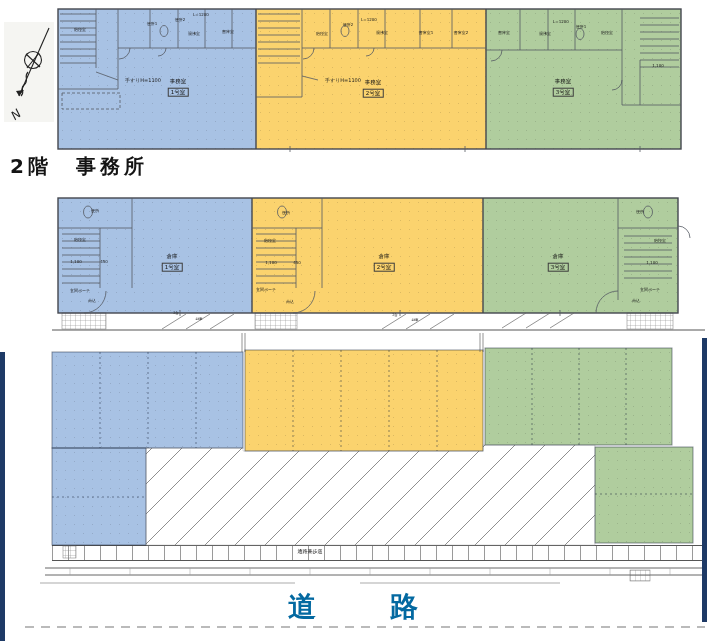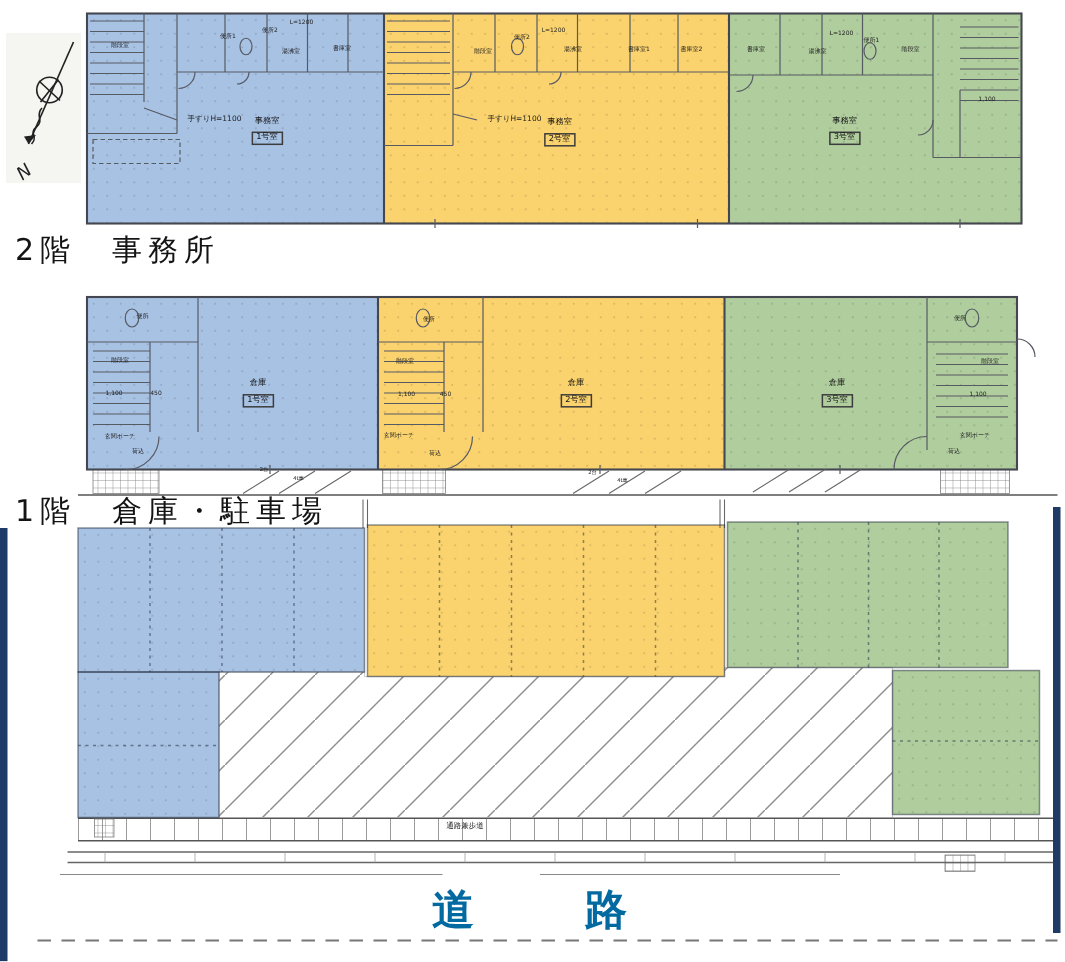--- a/index.html
+++ b/index.html
@@ -14,21 +14,21 @@
   .slabel{
     position:absolute;transform:translate(-50%,-50%);
     white-space:nowrap;color:#1c1c1c;line-height:1;letter-spacing:0;
   }
   .slabel.boxed,.unit-label.boxed{border:1px solid #3c3c3c;padding:0px 2px;}
   .unit-label{
     position:absolute;transform:translate(-50%,-50%);font-size:5.5px;
     white-space:nowrap;color:#111;line-height:1.2;z-index:8;
   }
   .floor-label{
-    position:absolute;font-size:20px;font-weight:400;color:#141414;
+    position:absolute;font-size:20px;font-weight:700;color:#141414;
     letter-spacing:4px;white-space:nowrap;z-index:9;
   }
   .road-label{
     position:absolute;font-size:28px;font-weight:700;color:#0369a1;
     letter-spacing:6px;white-space:nowrap;z-index:9;
   }
   .navy-bar{position:absolute;z-index:10;}
   #sidewalk{
     position:absolute;left:52px;top:545px;width:653px;height:14px;z-index:3;
     border-top:1px solid #555;border-bottom:1px solid #555;
@@ -203,21 +203,20 @@
   <div class="unit-label" style="left:563px;top:81px">事務室</div>
   <div class="unit-label boxed" style="left:563px;top:92px">3号室</div>
   <div class="unit-label" style="left:172px;top:256px">倉庫</div>
   <div class="unit-label boxed" style="left:172px;top:267px">1号室</div>
   <div class="unit-label" style="left:384px;top:256px">倉庫</div>
   <div class="unit-label boxed" style="left:384px;top:267px">2号室</div>
   <div class="unit-label" style="left:558px;top:256px">倉庫</div>
   <div class="unit-label boxed" style="left:558px;top:267px">3号室</div>
 
   <div class="floor-label" style="left:10px;top:153px">2階　事務所</div>
-  <div class="floor-label" style="left:10px;top:327px">1階　倉庫・駐車場</div>
   <div class="road-label" style="left:288px;top:588px">道　　路</div>
 
   <div class="unit-label" style="left:310px;top:551px;font-size:5px">通路兼歩道</div>
 
   <div id="labels-layer">
       <span class="slabel" style="left: 80px; top: 30px; font-size: 4px;">階段室</span>
       <span class="slabel" style="left: 152px; top: 24px; font-size: 4px;">便所1</span>
       <span class="slabel" style="left: 180px; top: 20px; font-size: 4px;">便所2</span>
       <span class="slabel" style="left: 201px; top: 15px; font-size: 4px;">L=1200</span>
       <span class="slabel" style="left: 194px; top: 34px; font-size: 4px;">湯沸室</span>

